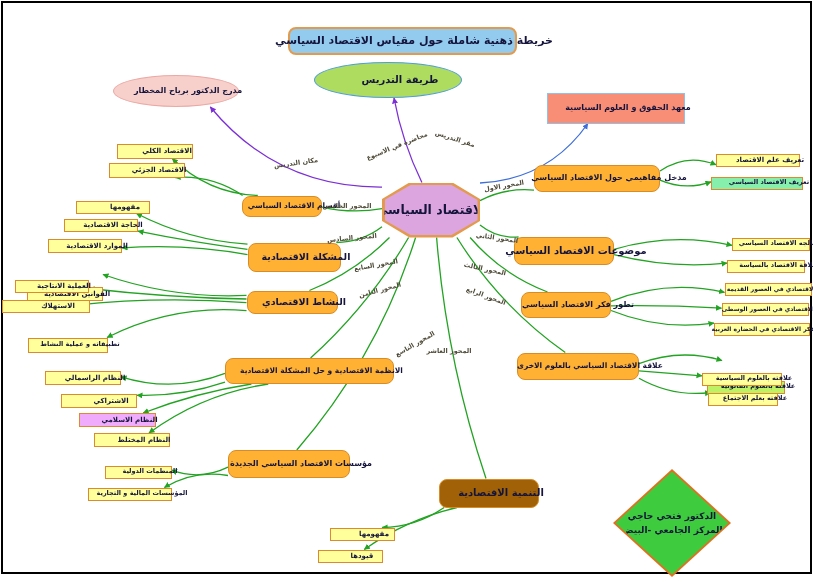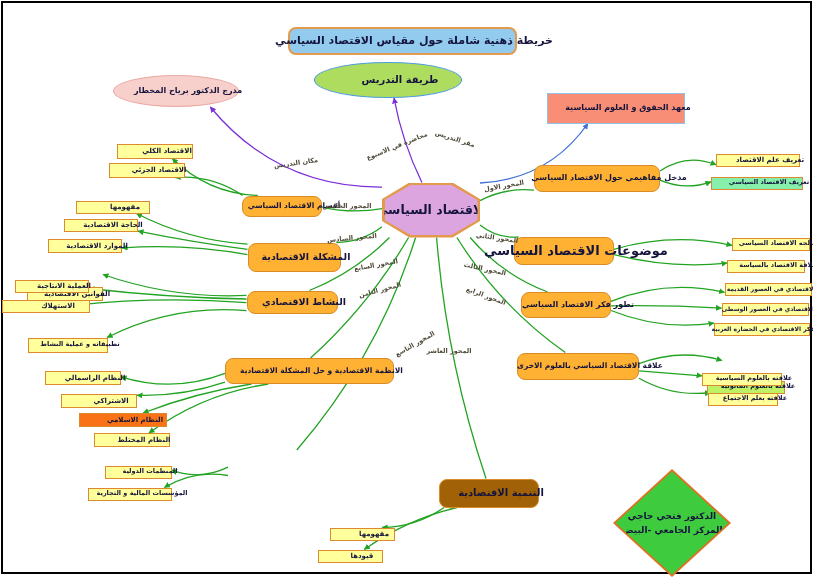--- a/index.html
+++ b/index.html
@@ -91,41 +91,44 @@
       <span class="ntext">معهد الحقوق و العلوم السياسية</span>
     </div>
     <div class="node clipwrap oct" style="left: 382px; top: 182.5px; width: 98px; height: 55px; font-size: 12.5px; background: rgb(227, 154, 76);">
       <div class="clip-inner oct" style="inset: 2.5px; background: rgb(220, 165, 223);">
         <span class="ntext">الاقتصاد السياسي</span>
       </div>
     </div>
     <div class="node shape-rounded" style="left: 534px; top: 164.5px; width: 126px; height: 27px; font-size: 8px; background: rgb(255, 177, 51); border-color: rgb(217, 140, 38); border-width: 1.6px;">
       <span class="ntext">مدخل مفاهيمي حول الاقتصاد السياسي</span>
     </div>
-    <div class="node shape-rounded" style="left: 514px; top: 237px; width: 100px; height: 28px; font-size: 13px; background: rgb(255, 177, 51); border-color: rgb(217, 140, 38); border-width: 1.6px;">
+    <div class="node shape-rounded" style="left: 514px; top: 237px; width: 100px; height: 28px; font-size: 10px; background: rgb(255, 177, 51); border-color: rgb(217, 140, 38); border-width: 1.6px;">
       <span class="ntext">موضوعات الاقتصاد السياسي</span>
     </div>
     <div class="node shape-rounded" style="left: 521px; top: 292px; width: 90px; height: 26px; font-size: 8px; background: rgb(255, 177, 51); border-color: rgb(217, 140, 38); border-width: 1.6px;">
       <span class="ntext">تطور فكر الاقتصاد السياسي</span>
     </div>
     <div class="node shape-rounded" style="left: 517px; top: 352.5px; width: 122px; height: 27px; font-size: 7.5px; background: rgb(255, 177, 51); border-color: rgb(217, 140, 38); border-width: 1.6px;">
       <span class="ntext">علاقة الاقتصاد السياسي بالعلوم الاخرى</span>
     </div>
     <div class="node shape-rounded" style="left: 242px; top: 195.5px; width: 80px; height: 21px; font-size: 7.5px; background: rgb(255, 177, 51); border-color: rgb(217, 140, 38); border-width: 1.6px;">
       <span class="ntext">أقسام الاقتصاد السياسي</span>
     </div>
     <div class="node shape-rounded" style="left: 247.5px; top: 242.5px; width: 93px; height: 29px; font-size: 9.5px; background: rgb(255, 177, 51); border-color: rgb(217, 140, 38); border-width: 1.6px;">
       <span class="ntext">المشكلة الاقتصادية</span>
     </div>
     <div class="node shape-rounded" style="left: 246.5px; top: 290.5px; width: 91px; height: 23px; font-size: 9.5px; background: rgb(255, 177, 51); border-color: rgb(217, 140, 38); border-width: 1.6px;">
       <span class="ntext">النشاط الاقتصادي</span>
     </div>
     <div class="node shape-rounded" style="left: 225px; top: 358px; width: 169px; height: 26px; font-size: 7.5px; background: rgb(255, 177, 51); border-color: rgb(217, 140, 38); border-width: 1.6px;">
       <span class="ntext">الانظمة الاقتصادية و حل المشكلة الاقتصادية</span>
     </div>
+    <div class="node shape-rounded" style="left: 228px; top: 450px; width: 122px; height: 28px; font-size: 8px; background: rgb(255, 177, 51); border-color: rgb(217, 140, 38); border-width: 1.6px;">
+      <span class="ntext">مؤسسات الاقتصاد السياسي الجديدة</span>
+    </div>
     <div class="node shape-rounded" style="left: 439px; top: 478.5px; width: 100px; height: 29px; font-size: 10px; background: #a16207; border-color: rgb(217, 140, 38); border-width: 1.6px;">
       <span class="ntext">التنمية الاقتصادية</span>
     </div>
     <div class="node shape-rect" style="left: 117px; top: 143.5px; width: 76px; height: 15px; font-size: 7px; background: rgb(255, 255, 156); border-color: rgb(221, 138, 46); border-width: 1.3px;">
       <span class="ntext">الاقتصاد الكلي</span>
     </div>
     <div class="node shape-rect" style="left: 109px; top: 162.5px; width: 76px; height: 15px; font-size: 7px; background: rgb(255, 255, 156); border-color: rgb(221, 138, 46); border-width: 1.3px;">
       <span class="ntext">الاقتصاد الجزئي</span>
     </div>
     <div class="node shape-rect" style="left: 76px; top: 200.5px; width: 74px; height: 13px; font-size: 7px; background: rgb(255, 255, 156); border-color: rgb(221, 138, 46); border-width: 1.3px;">
@@ -148,21 +151,21 @@
     </div>
     <div class="node shape-rect" style="left: 28px; top: 337.5px; width: 80px; height: 15px; font-size: 6.5px; background: rgb(255, 255, 156); border-color: rgb(221, 138, 46); border-width: 1.3px;">
       <span class="ntext">تطبيقاته و عملية النشاط</span>
     </div>
     <div class="node shape-rect" style="left: 45px; top: 371px; width: 76px; height: 14px; font-size: 7px; background: rgb(255, 255, 156); border-color: rgb(221, 138, 46); border-width: 1.3px;">
       <span class="ntext">النظام الراسمالي</span>
     </div>
     <div class="node shape-rect" style="left: 61px; top: 394px; width: 76px; height: 14px; font-size: 7px; background: rgb(255, 255, 156); border-color: rgb(221, 138, 46); border-width: 1.3px;">
       <span class="ntext">الاشتراكي</span>
     </div>
-    <div class="node shape-rect" style="left: 79px; top: 413px; width: 88px; height: 14px; font-size: 7px; background: #f97316; border-color: rgb(221, 138, 46); border-width: 1.3px;">
+    <div class="node shape-rect" style="left: 79px; top: 413px; width: 77px; height: 14px; font-size: 7px; background: #f0abfc; border-color: rgb(221, 138, 46); border-width: 1.3px;">
       <span class="ntext">النظام الاسلامي</span>
     </div>
     <div class="node shape-rect" style="left: 94px; top: 433px; width: 76px; height: 14px; font-size: 7px; background: rgb(255, 255, 156); border-color: rgb(221, 138, 46); border-width: 1.3px;">
       <span class="ntext">النظام المختلط</span>
     </div>
     <div class="node shape-rect" style="left: 104.5px; top: 465.5px; width: 67px; height: 13px; font-size: 6.5px; background: rgb(255, 255, 156); border-color: rgb(221, 138, 46); border-width: 1.3px;">
       <span class="ntext">المنظمات الدولية</span>
     </div>
     <div class="node shape-rect" style="left: 88px; top: 487.5px; width: 84px; height: 13px; font-size: 6.5px; background: rgb(255, 255, 156); border-color: rgb(221, 138, 46); border-width: 1.3px;">
       <span class="ntext">المؤسسات المالية و التجارية</span>

